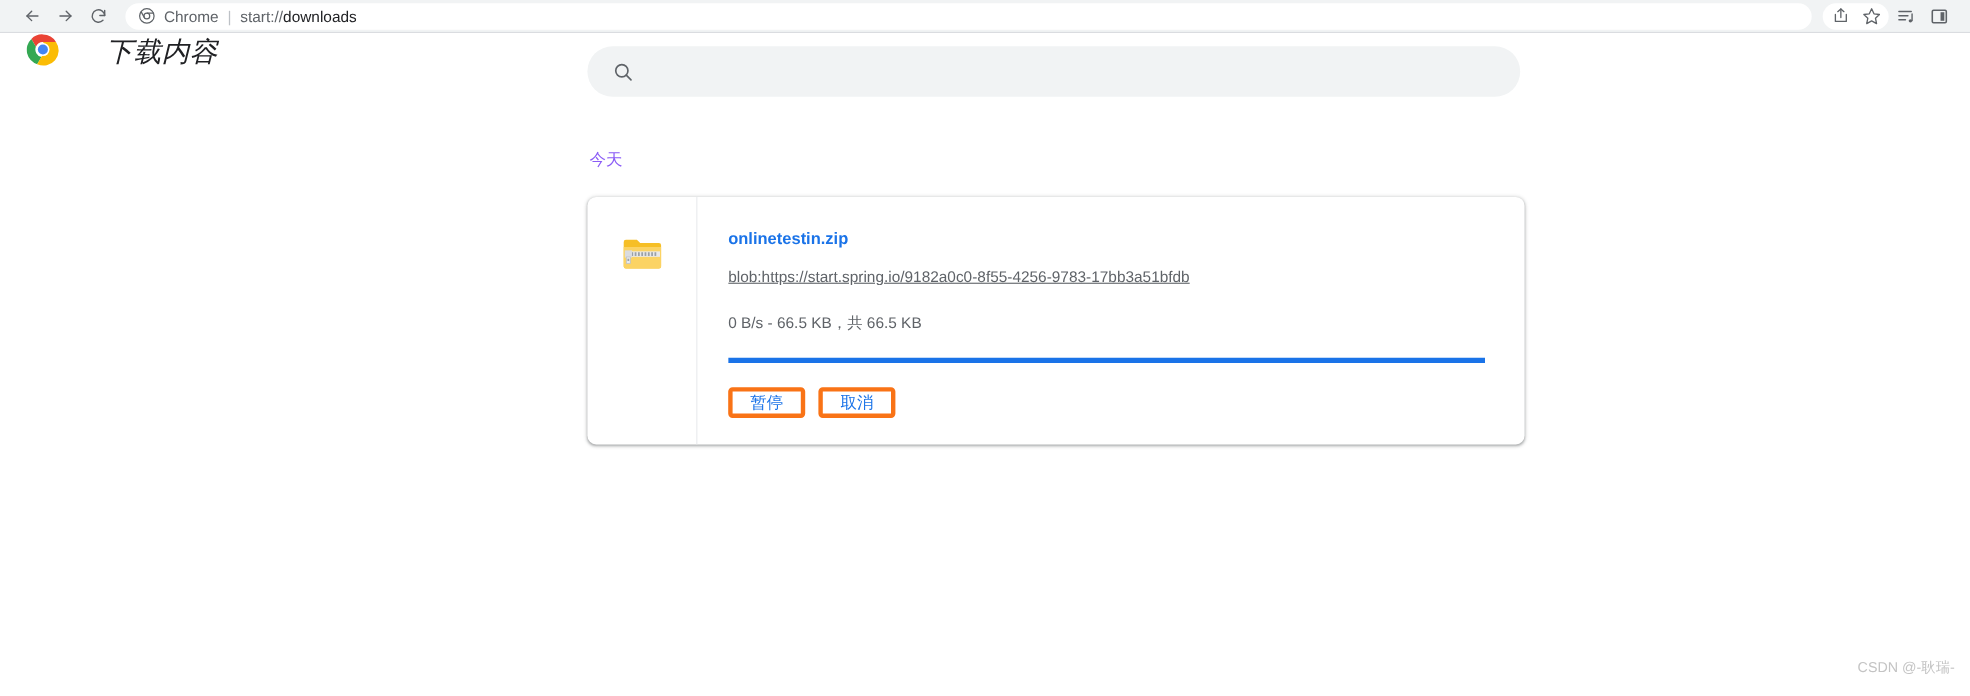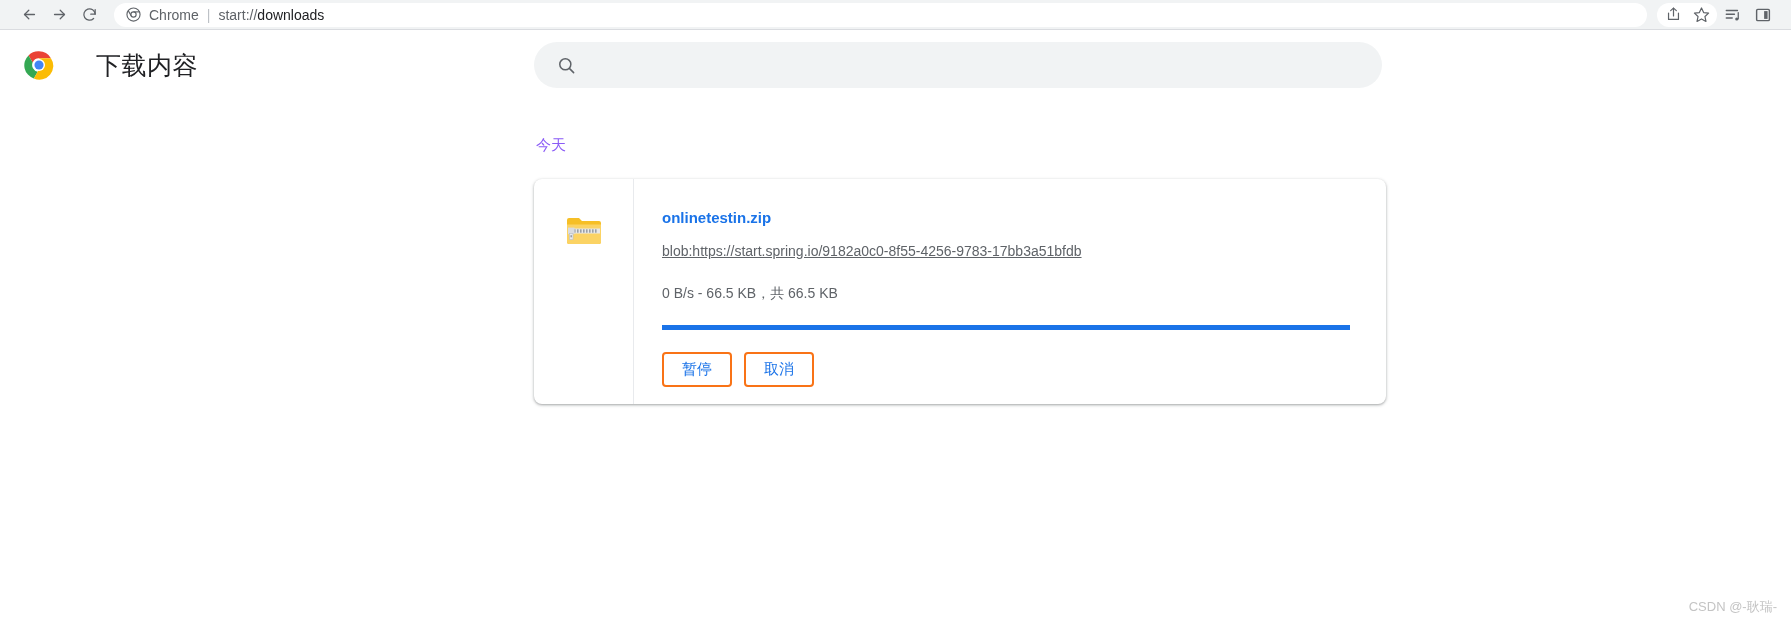--- a/index.html
+++ b/index.html
@@ -104,24 +104,25 @@
   }
 
   
   .page {
     position: relative;
     height: calc(633px - 31px);
     background: #ffffff;
   }
   .page-header {
     display: flex;
-    align-items: center;
+    align-items: flex-start;
     height: 70px;
     padding-left: 24px;
     box-sizing: border-box;
+    font-style: italic;
   }
   .brand-logo {
     width: 30px;
     height: 30px;
     flex: 0 0 auto;
     margin-right: 42px;
   }
   .page-title {
     font-size: 25px;
     color: #202124;
@@ -235,22 +236,22 @@
     overflow: hidden;
     margin-bottom: 22px;
   }
   .progress-fill {
     height: 100%;
     background: #1a73e8;
   }
   .dl-actions { display: flex; gap: 12px; }
   .dl-btn {
     min-width: 70px;
-    height: 35px;
-    border: 2px solid #f97316;
+    height: 28px;
+    border: 4px solid #f97316;
     border-radius: 4px;
     background: #ffffff;
     color: #1a73e8;
     font-size: 15px;
     font-family: inherit;
     cursor: pointer;
     padding: 0 16px;
   }
 
   

